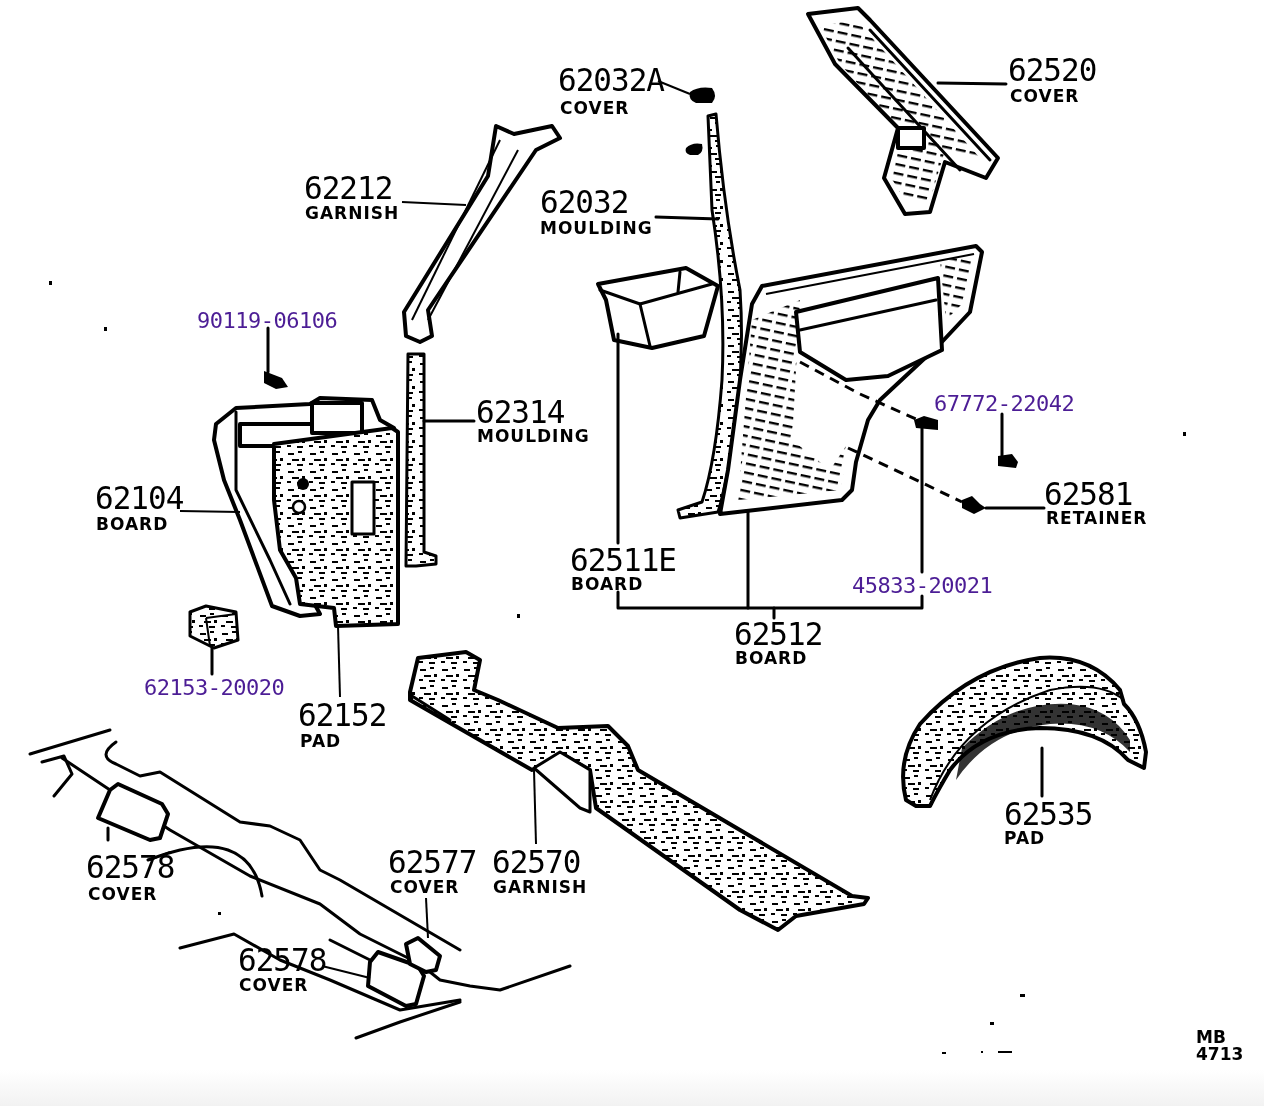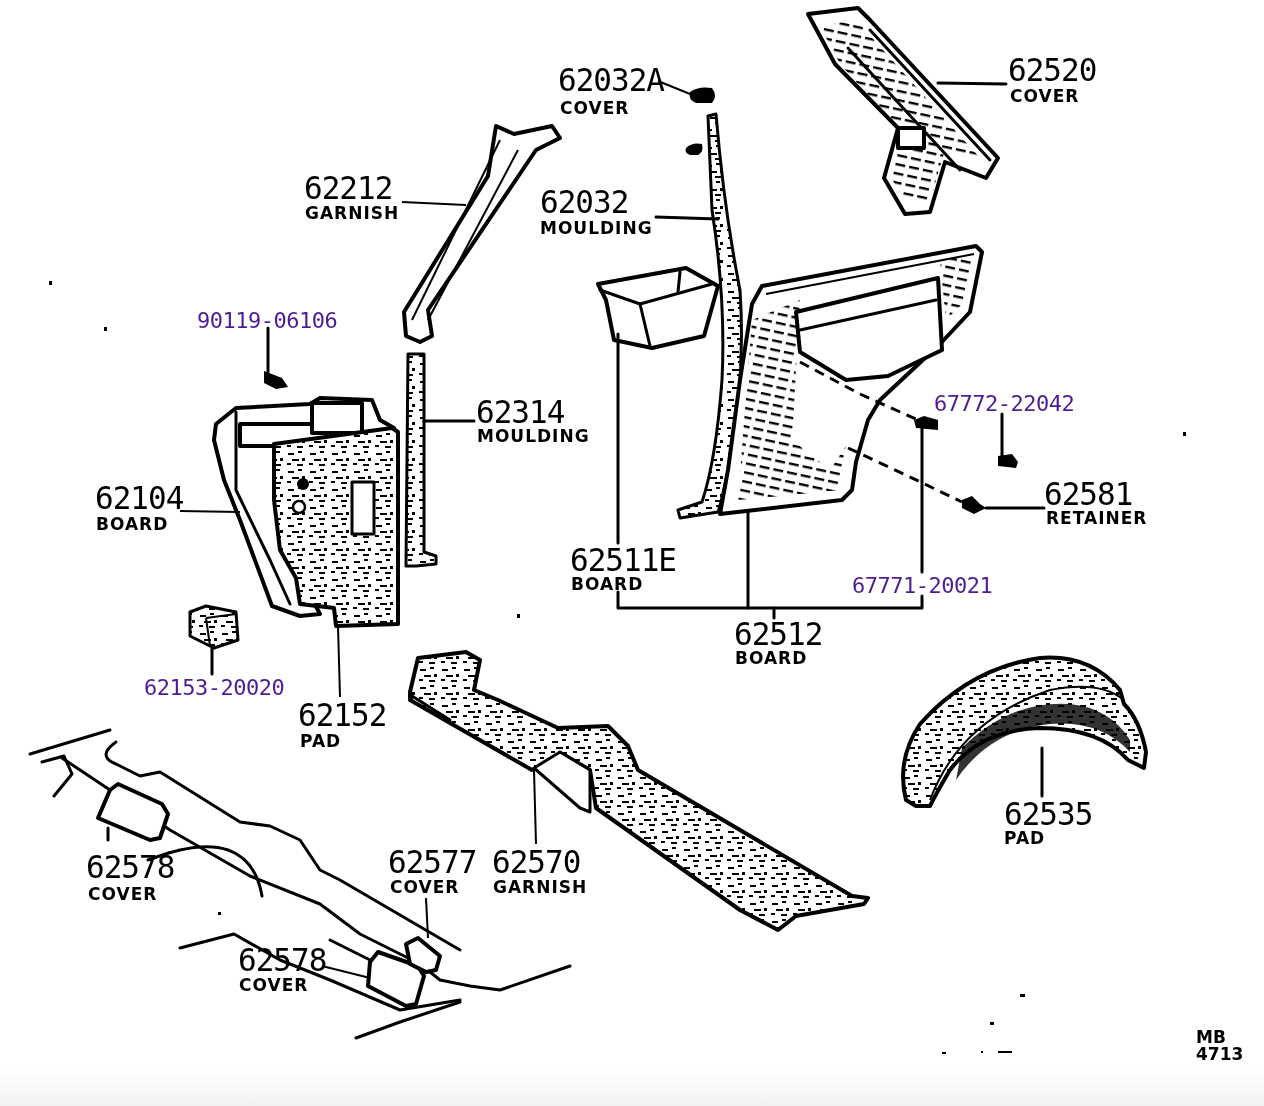--- a/index.html
+++ b/index.html
@@ -219,21 +219,21 @@
 
 <div class="num" style="left:95px;top:482px;">62104</div>
 <div class="name" style="left:96px;top:516px;">BOARD</div>
 
 <div class="num" style="left:1044px;top:478px;">62581</div>
 <div class="name" style="left:1046px;top:510px;">RETAINER</div>
 
 <div class="num" style="left:570px;top:544px;">62511E</div>
 <div class="name" style="left:571px;top:576px;">BOARD</div>
 
-<div class="num-sm" style="left:852px;top:575px;">67771-20021</div>
+<div class="num-sm" style="left:852px;top:575px;">45833-20021</div>
 
 <div class="num" style="left:734px;top:618px;">62512</div>
 <div class="name" style="left:735px;top:650px;">BOARD</div>
 
 <div class="num-sm" style="left:144px;top:677px;">62153-20020</div>
 
 <div class="num" style="left:298px;top:699px;">62152</div>
 <div class="name" style="left:300px;top:733px;">PAD</div>
 
 <div class="num" style="left:1004px;top:798px;">62535</div>

